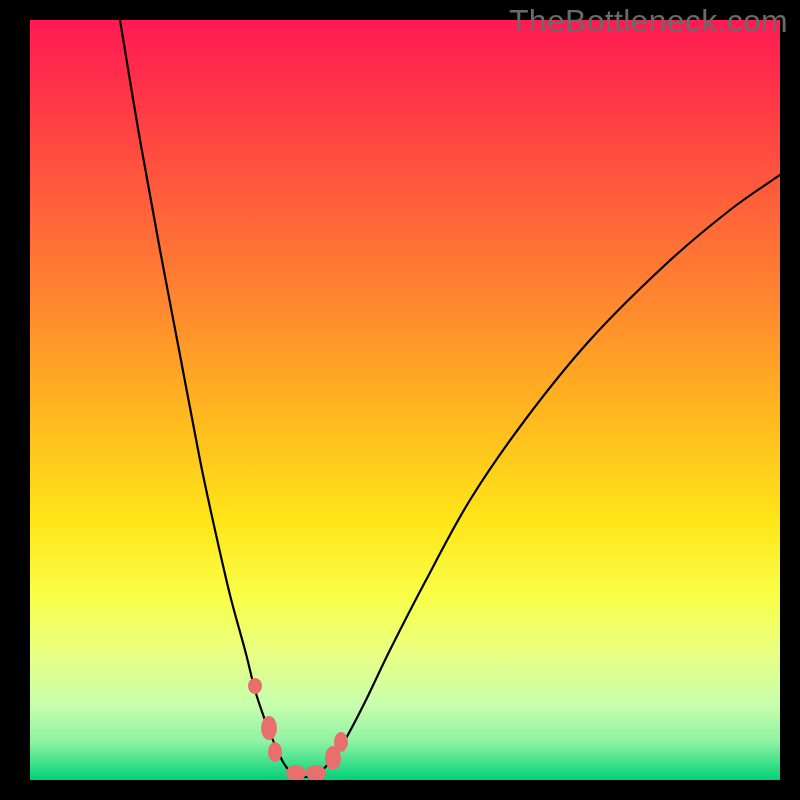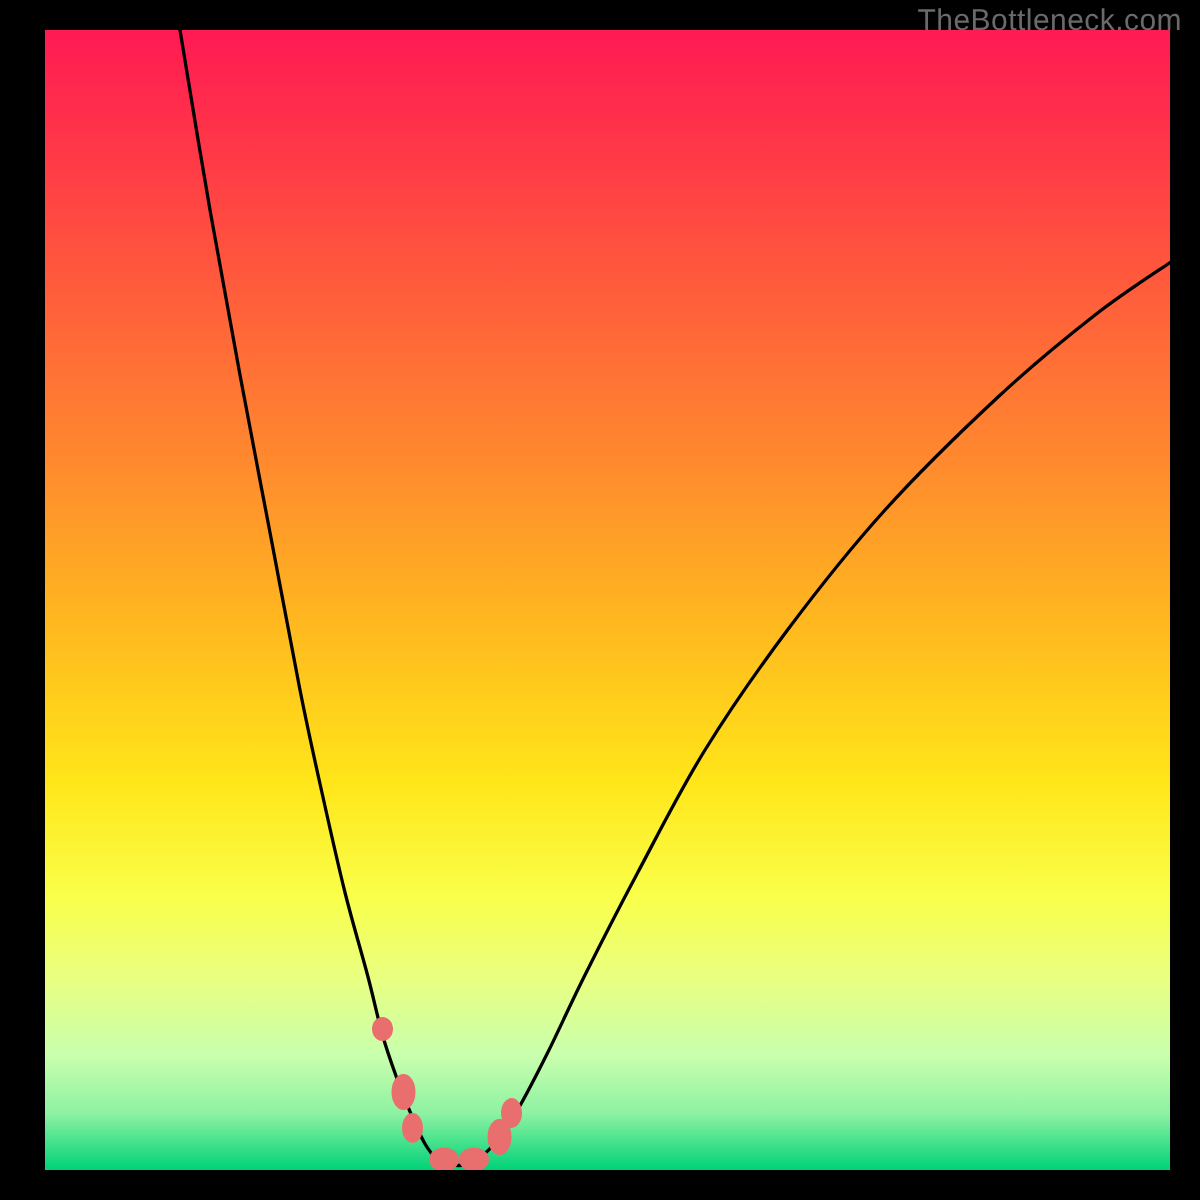--- a/index.html
+++ b/index.html
@@ -28,21 +28,21 @@
       #eaff80 83%,
       #c8ffae 90%,
       #8ef2a2 95%,
       #00d278 100%);
   }
   .watermark {
     position: absolute;
     top: 3px;
     right: 12px;
     color: #6a6a6a;
-    font-size: 20px;
+    font-size: 32px;
     font-weight: 500;
     letter-spacing: 0.3px;
   }
   svg.curve {
     position: absolute;
     left: 0;
     top: 0;
     width: 750px;
     height: 760px;
   }

